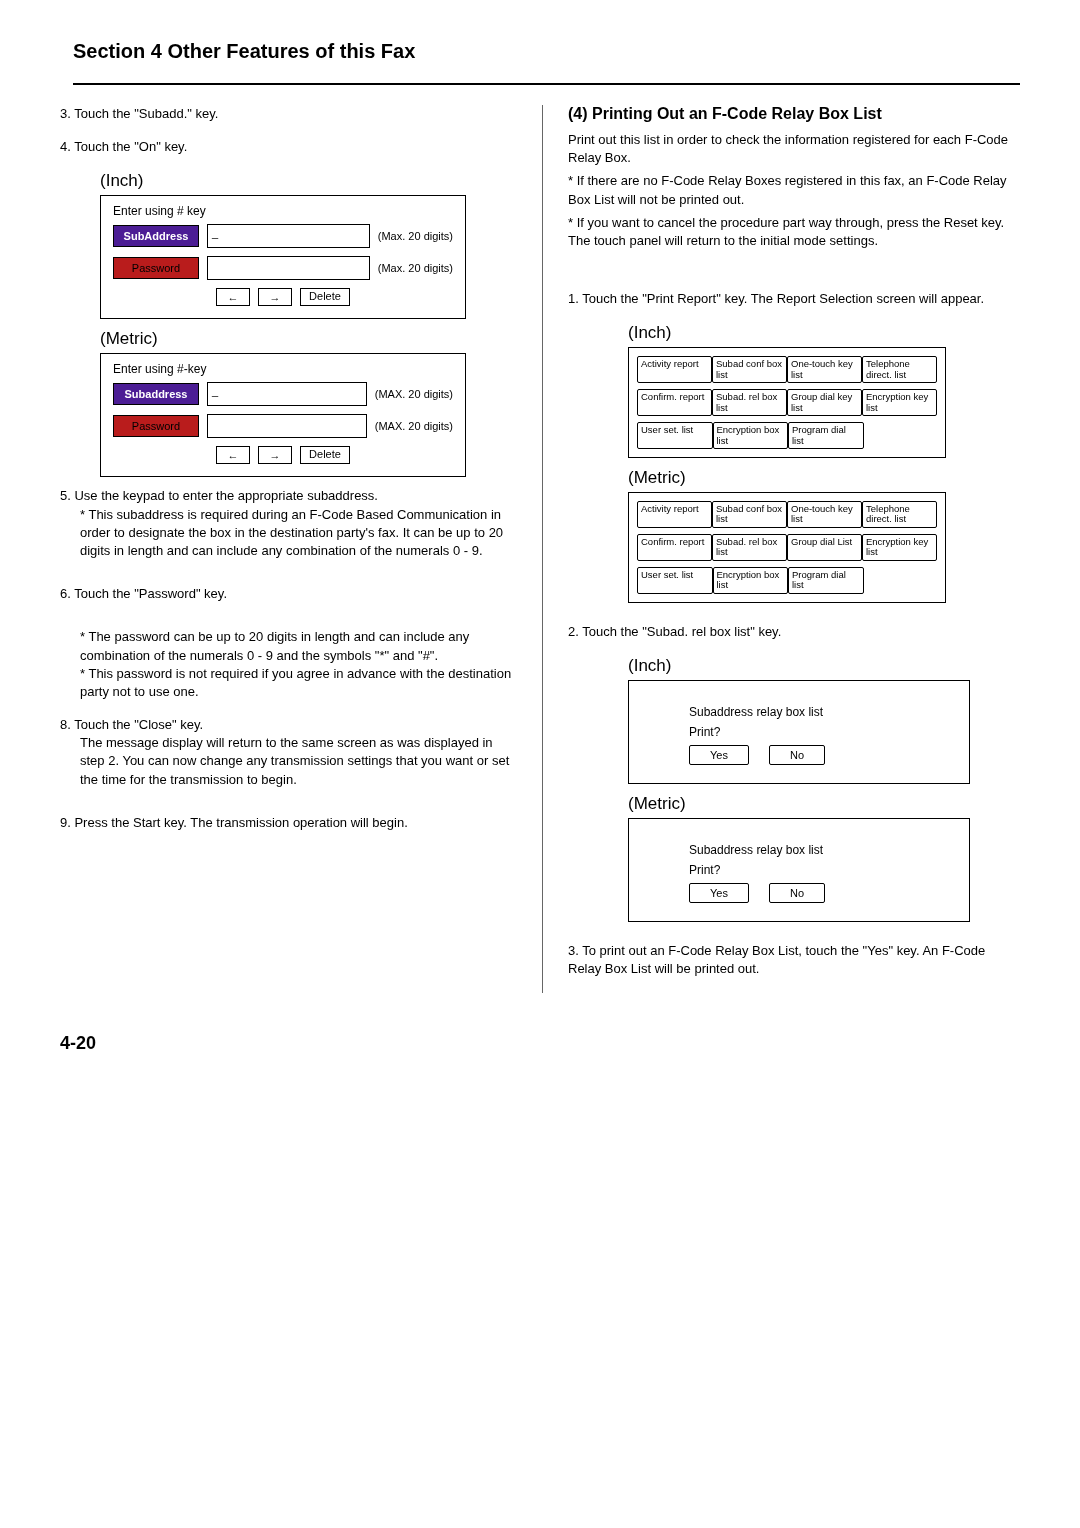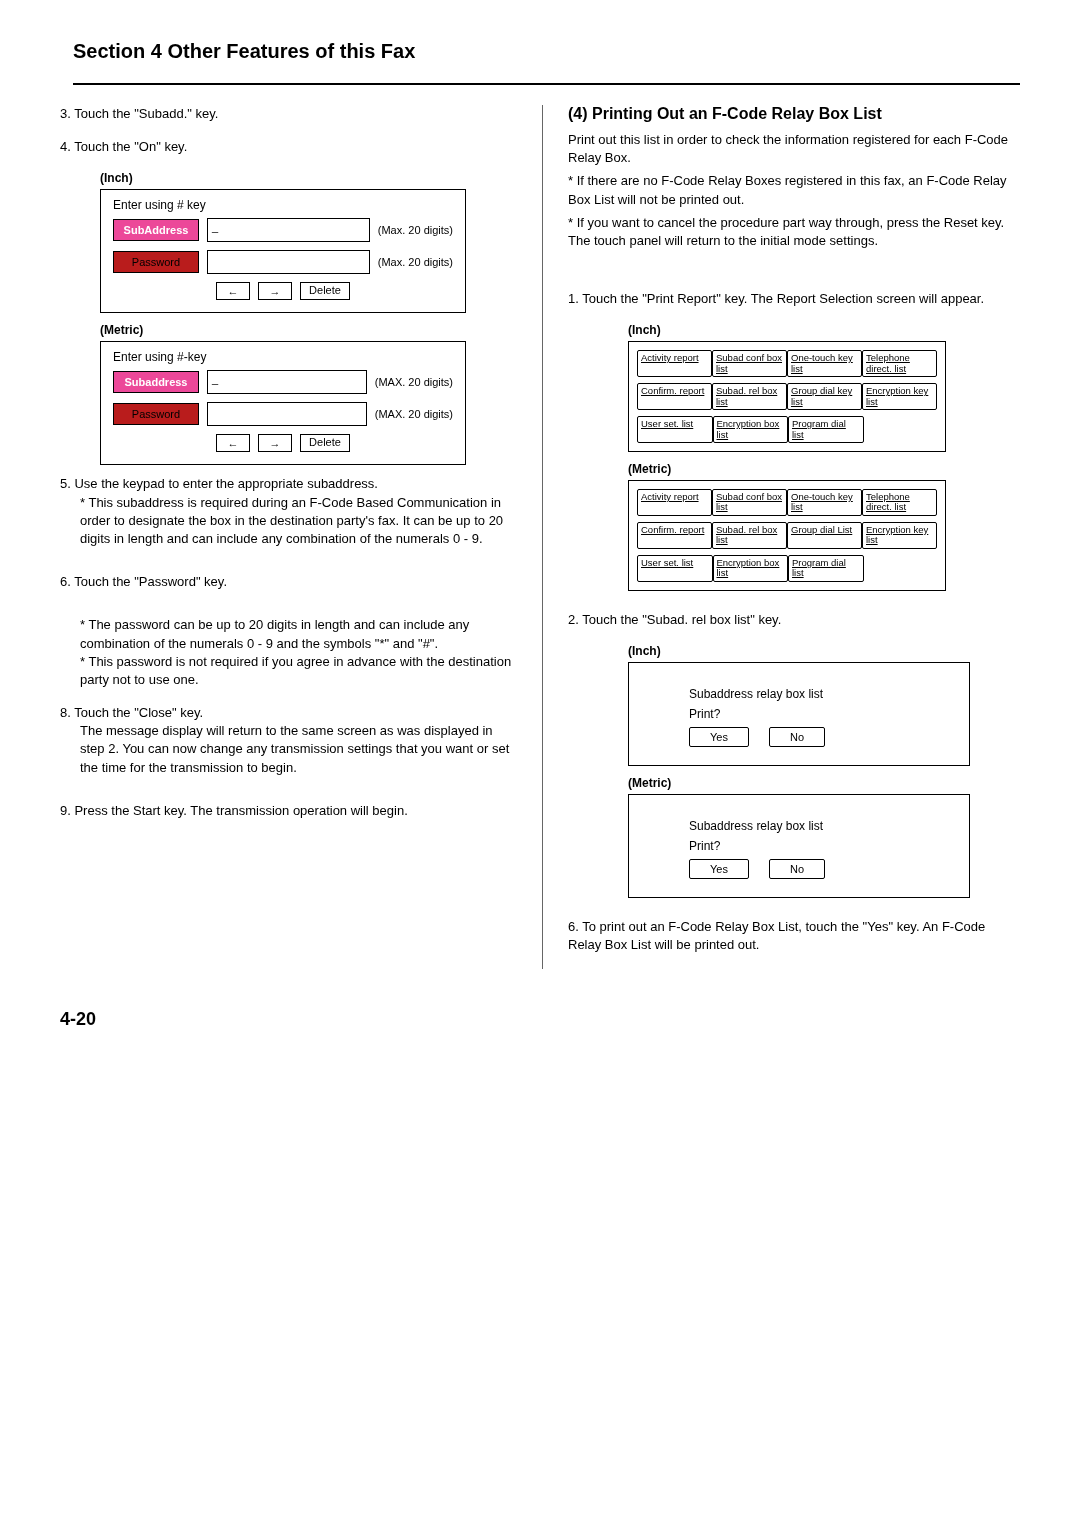--- a/index.html
+++ b/index.html
@@ -33,43 +33,43 @@
   .step {
     margin-bottom: 15px;
     line-height: 1.4;
   }
   .sub-heading {
     font-size: 16px;
     font-weight: bold;
     margin-bottom: 8px;
   }
   .label-bold {
-    font-weight: bold;
-    font-size: 12px;
+    font-weight: normal;
+    font-size: 17px;
     margin: 8px 0 4px 0;
   }
   .panel {
     border: 1px solid #000;
     padding: 8px 12px 12px 12px;
     margin-bottom: 10px;
     font-family: sans-serif;
     width: 340px;
   }
   .panel-line {
     font-size: 12px;
     margin-bottom: 6px;
   }
   .field-row {
     display: flex;
     align-items: center;
     gap: 8px;
     margin-bottom: 8px;
   }
   .btn-dark {
-    background: #ec4899;
+    background: #4c1d95;
     color: #fff;
     font-size: 11px;
     padding: 4px 6px;
     border: 1px solid #000;
     font-weight: bold;
     width:72px;
     text-align:center;
   }
   .btn-light {
     background: #b91c1c;
@@ -112,21 +112,20 @@
   .grid-panel {
     border:1px solid #000;
     padding:8px;
     width:300px;
     margin-bottom:10px;
   }
   .grid-row {
     display:flex;
     gap:0;
     margin-bottom:6px;
-    text-decoration:underline;
   }
   .grid-cell {
     border:1px solid #000;
     font-size:9.5px;
     line-height:1.1;
     padding:2px 3px;
     flex:1;
     min-height:20px;
     border-radius:2px;
     text-align:left;
@@ -316,18 +315,18 @@
       <div class="confirm-panel">
         <div class="confirm-text">Subaddress relay box list</div>
         <div class="confirm-text">Print?</div>
         <div class="yn-row">
           <div class="yn-btn">Yes</div>
           <div class="yn-btn">No</div>
         </div>
       </div>
     </div>
 
-    <div class="step" style="margin-top:20px">6. To print out an F-Code Relay Box List, touch the "Yes" key. An F-Code Relay Box List will be printed out.</div>
+    <div class="step" style="margin-top:20px">3. To print out an F-Code Relay Box List, touch the "Yes" key. An F-Code Relay Box List will be printed out.</div>
   </div>
 
 </div>
 
 <div class="page-num">4-20</div>
 
 </body></html>

